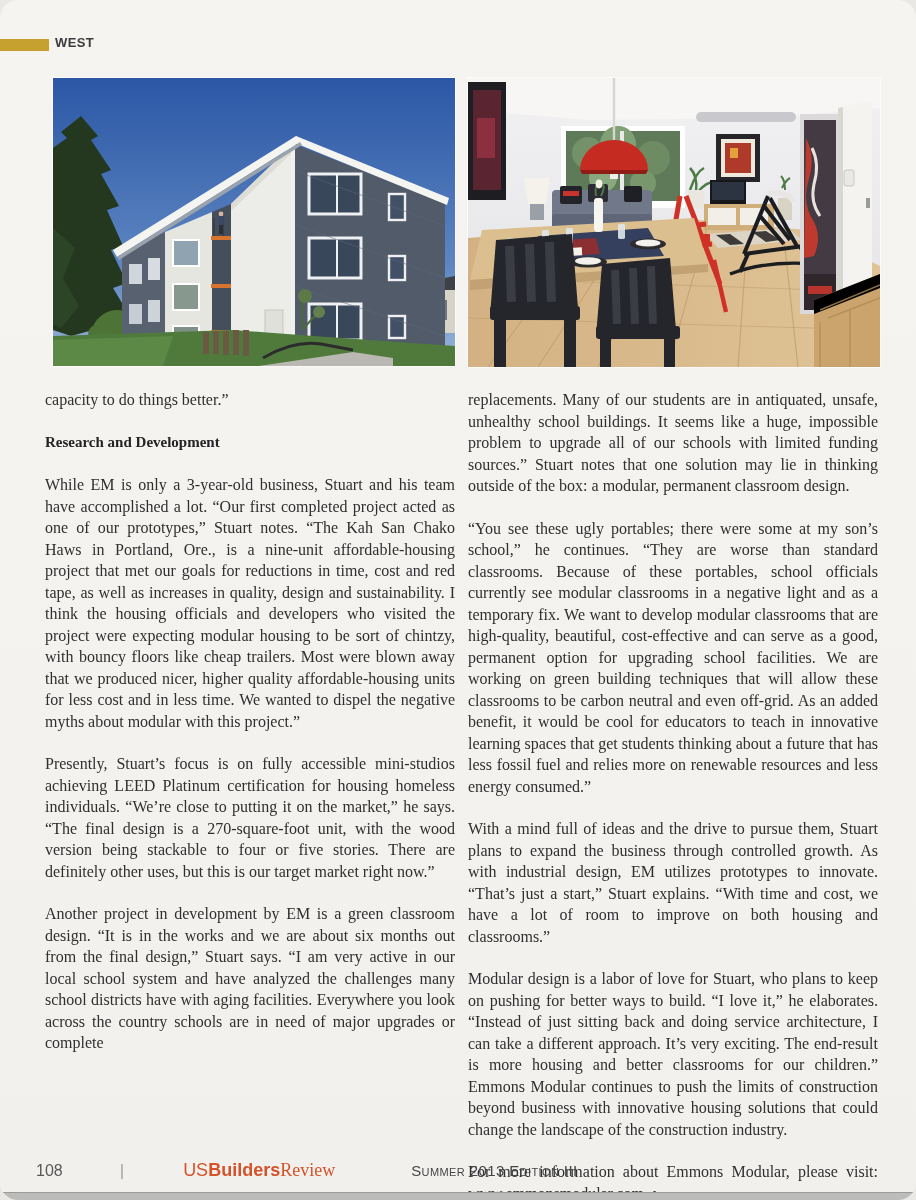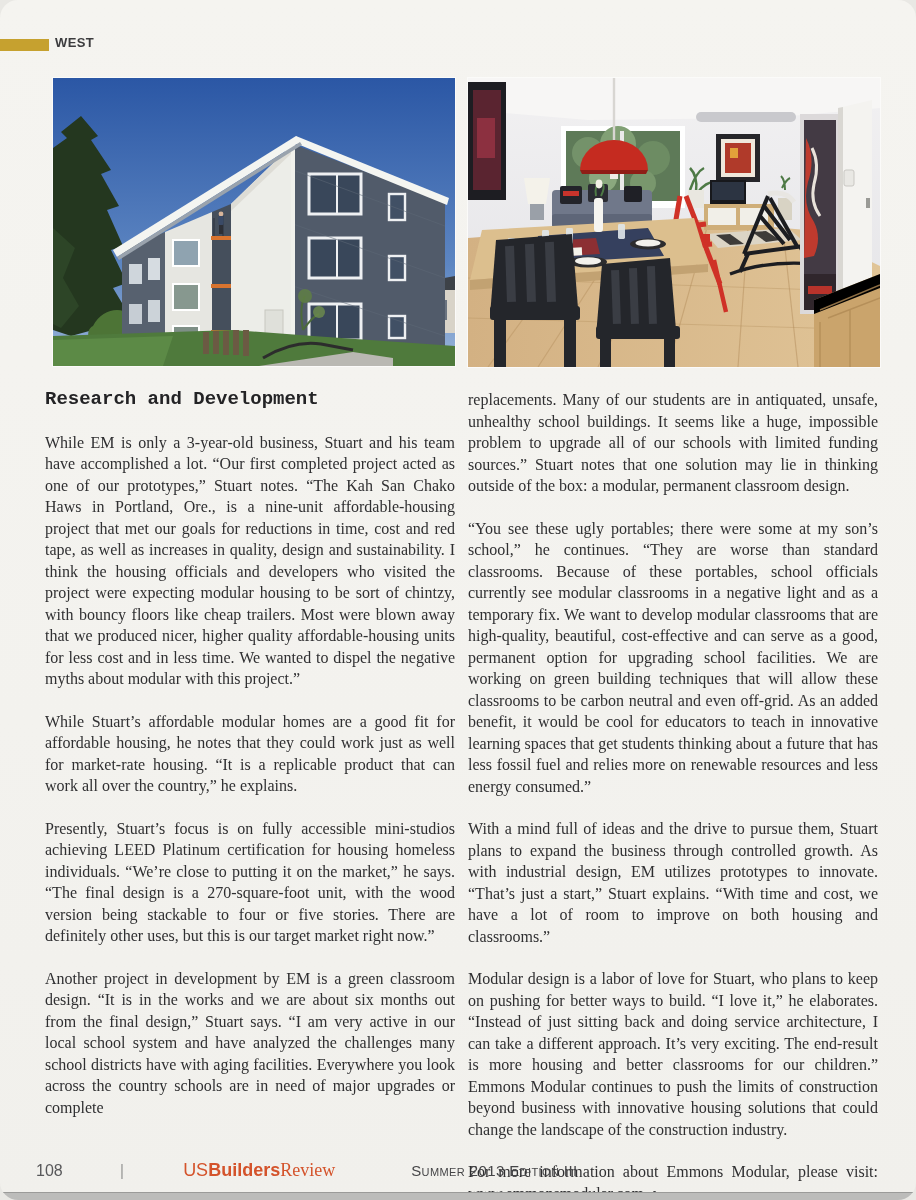--- a/index.html
+++ b/index.html
@@ -26,22 +26,22 @@
   .columns{position:absolute;top:389px;left:45px;width:833px;display:flex;gap:13px;}
   .col{width:410px;}
   .col p{
     margin:0 0 21px 0;
     font-size:16px;line-height:21.5px;
     text-align:justify;color:#2f2f31;
   }
   .col p.last{margin-bottom:0;}
   .col h3{
     margin:0 0 21px 0;
-    font-size:19px;line-height:21.5px;
-    color:#232325;font-weight:bold;font-family:Liberation Mono, monospace;
+    font-size:15px;line-height:21.5px;
+    color:#232325;font-weight:bold;
   }
   
   .footer{
     position:absolute;left:36px;top:1160px;
     display:flex;align-items:baseline;white-space:nowrap;gap:47px;
   }
   .page-num{font-family:"Liberation Sans",sans-serif;font-size:16px;color:#58585a;}
   .foot-div{font-family:"Liberation Sans",sans-serif;font-size:17px;color:#a0a09e;margin:0 12px 0 10px;font-weight:300;}
   .brand{font-size:18px;color:#d4532b;}
   .brand .us{font-family:"Liberation Sans",sans-serif;}
@@ -354,23 +354,23 @@
           <line x1="360" y1="240" x2="412" y2="220"></line>
           <line x1="352" y1="244" x2="352" y2="289"></line>
           <line x1="382" y1="232" x2="382" y2="289"></line>
         </g>
       </g>
     </svg>
   </div>
 
   <div class="columns">
     <div class="col">
+      <p>capacity to do things better.”</p>
       <h3>Research and Development</h3>
       <p>While EM is only a 3-year-old business, Stuart and his team have accomplished a lot. “Our first completed project acted as one of our prototypes,” Stuart notes. “The Kah San Chako Haws in Portland, Ore., is a nine-unit affordable-housing project that met our goals for reductions in time, cost and red tape, as well as increases in quality, design and sustainability. I think the housing officials and developers who visited the project were expecting modular housing to be sort of chintzy, with bouncy floors like cheap trailers. Most were blown away that we produced nicer, higher quality affordable-housing units for less cost and in less time. We wanted to dispel the negative myths about modular with this project.”</p>
-      <p>While Stuart’s affordable modular homes are a good fit for affordable housing, he notes that they could work just as well for market-rate housing. “It is a replicable product that can work all over the country,” he explains.</p>
       <p>Presently, Stuart’s focus is on fully accessible mini-studios achieving LEED Platinum certification for housing homeless individuals. “We’re close to putting it on the market,” he says. “The final design is a 270-square-foot unit, with the wood version being stackable to four or five stories. There are definitely other uses, but this is our target market right now.”</p>
       <p class="last">Another project in development by EM is a green classroom design. “It is in the works and we are about six months out from the final design,” Stuart says. “I am very active in our local school system and have analyzed the challenges many school districts have with aging facilities. Everywhere you look across the country schools are in need of major upgrades or complete</p>
     </div>
     <div class="col">
       <p>replacements. Many of our students are in antiquated, unsafe, unhealthy school buildings. It seems like a huge, impossible problem to upgrade all of our schools with limited funding sources.” Stuart notes that one solution may lie in thinking outside of the box: a modular, permanent classroom design.</p>
       <p>“You see these ugly portables; there were some at my son’s school,” he continues. “They are worse than standard classrooms. Because of these portables, school officials currently see modular classrooms in a negative light and as a temporary fix. We want to develop modular classrooms that are high-quality, beautiful, cost-effective and can serve as a good, permanent option for upgrading school facilities. We are working on green building techniques that will allow these classrooms to be carbon neutral and even off-grid. As an added benefit, it would be cool for educators to teach in innovative learning spaces that get students thinking about a future that has less fossil fuel and relies more on renewable resources and less energy consumed.”</p>
       <p>With a mind full of ideas and the drive to pursue them, Stuart plans to expand the business through controlled growth. As with industrial design, EM utilizes prototypes to innovate. “That’s just a start,” Stuart explains. “With time and cost, we have a lot of room to improve on both housing and classrooms.”</p>
       <p>Modular design is a labor of love for Stuart, who plans to keep on pushing for better ways to build. “I love it,” he elaborates. “Instead of just sitting back and doing service architecture, I can take a different approach. It’s very exciting. The end-result is more housing and better classrooms for our children.” Emmons Modular continues to push the limits of construction beyond business with innovative housing solutions that could change the landscape of the construction industry.</p>
       <p class="last">For more information about Emmons Modular, please visit: www.emmonsmodular.com. •</p>
     </div>

